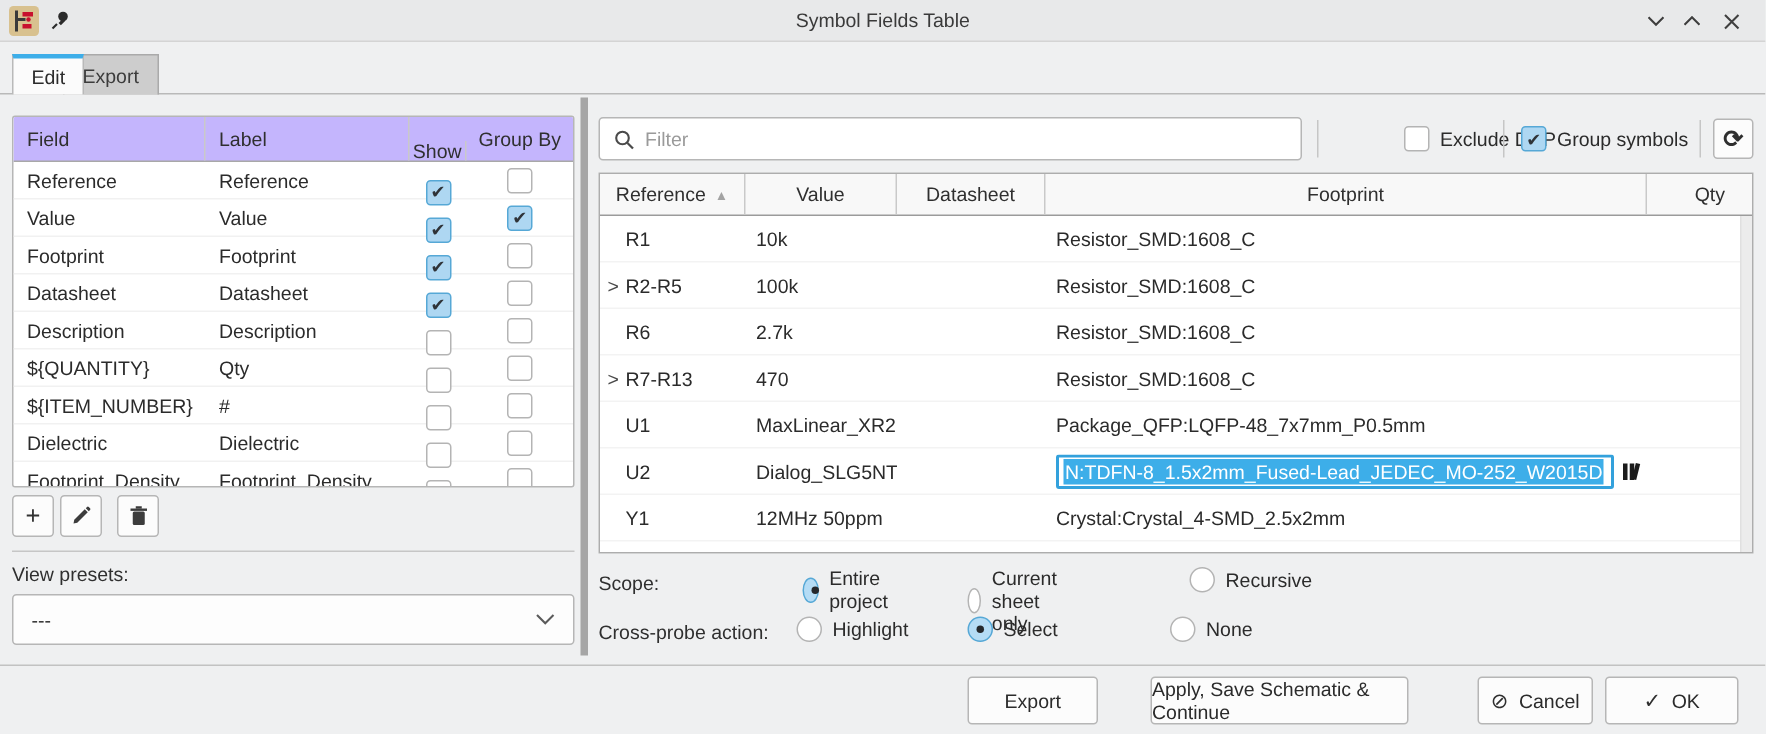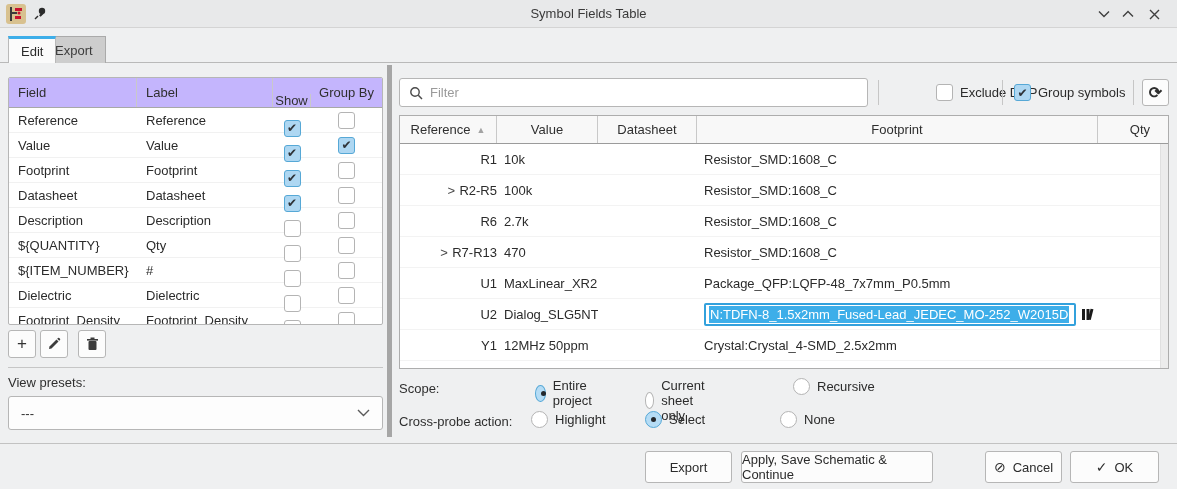--- a/index.html
+++ b/index.html
@@ -53,21 +53,21 @@
   .opt { position:absolute; top:84px; display:flex; align-items:center; gap:7px; }
   .opt-exclude { left:936px; } .opt-group { left:1014px; }
   .refresh-btn { position:absolute; left:1142px; top:79px; width:27px; height:27px; border:1px solid #b6b6b6; border-radius:3px; background:#fcfcfc; display:flex; align-items:center; justify-content:center; font-size:16px; font-weight:bold; color:#2f2f2f; }
 
   
   .sym-table { position:absolute; left:399px; top:115px; width:770px; height:254px; background:#ffffff; border:1px solid #adadad; overflow:hidden; }
   .st-header { display:flex; height:28px; background:#f8f8f8; border-bottom:1px solid #9b9b9b; }
   .st-header .hcell { display:flex; align-items:center; justify-content:center; border-right:1px solid #c9c9c9; color:#2f2f2f; gap:6px; }
   .st-header .hcell.h-qty { justify-content:flex-end; padding-right:10px; border-right:none; }
   .sort-arrow { font-size:9px; color:#a3a3a3; }
-  .w-ref { width:97px;justify-content:flex-end; } .w-val { width:101px; } .w-ds { width:99px; } .w-fp { width:401px; } .w-qty { width:62px; }
+  .w-ref { width:97px; } .w-val { width:101px; } .w-ds { width:99px; } .w-fp { width:401px; } .w-qty { width:62px; }
   .st-row { display:flex; height:31px; align-items:center; border-bottom:1px solid #f3f3f3; }
   .st-row .cell { overflow:hidden; white-space:nowrap; }
   .cell.ref { padding-left:5px; display:flex; align-items:center; }
   .expander { display:inline-block; width:12px; color:#4a4a4a; }
   .cell.val, .cell.ds, .cell.fp { padding-left:7px; }
   .cell.fp { position:relative; display:flex; align-items:center; }
   .scrolltrack { position:absolute; right:0; top:28px; width:8px; height:226px; background:#ececec; border-left:1px solid #e0e0e0; }
 
   .fp-edit { width:372px; height:23px; border:2px solid #33a1dc; border-radius:2px; background:#ffffff; display:flex; align-items:center; padding-left:3px; overflow:hidden; }
   .fp-edit .seltext { background:#3daee9; color:#ffffff; white-space:nowrap; padding:1px 1px; }
@@ -79,21 +79,21 @@
   .row-cross { left:399px; top:411px; height:20px; }
   .form-label { width:136px; color:#2f2f2f; }
   .radio-item { display:flex; align-items:center; gap:7px; position:absolute; top:0; }
   .radio { width:17px; height:17px; border-radius:50%; border:1px solid #b4b4b4; background:#fff; position:relative; }
   .radio.selected { background:#b5dcf5; border-color:#56a8d6; }
   .radio.selected::after { content:""; position:absolute; left:5px; top:5px; width:5px; height:5px; border-radius:50%; background:#25282c; }
 
   
   .btn { position:absolute; top:451px; height:32px; border:1px solid #b6b6b6; border-radius:3px; background:#fcfcfc; display:flex; align-items:center; justify-content:center; gap:7px; color:#2b2b2b; font-size:13px; }
   .btn-export { left:645px; width:87px; }
-  .btn-apply { left:741px; width:192px; }
+  .btn-apply { left:767px; width:172px; }
   .btn-cancel { left:985px; width:77px; }
   .btn-ok { left:1070px; width:89px; }
   .btn .bicon { font-size:14px; color:#2f2f2f; }
 
   svg { display:block; }
 </style>
 </head>
 <body>
 
 <div class="titlebar">

